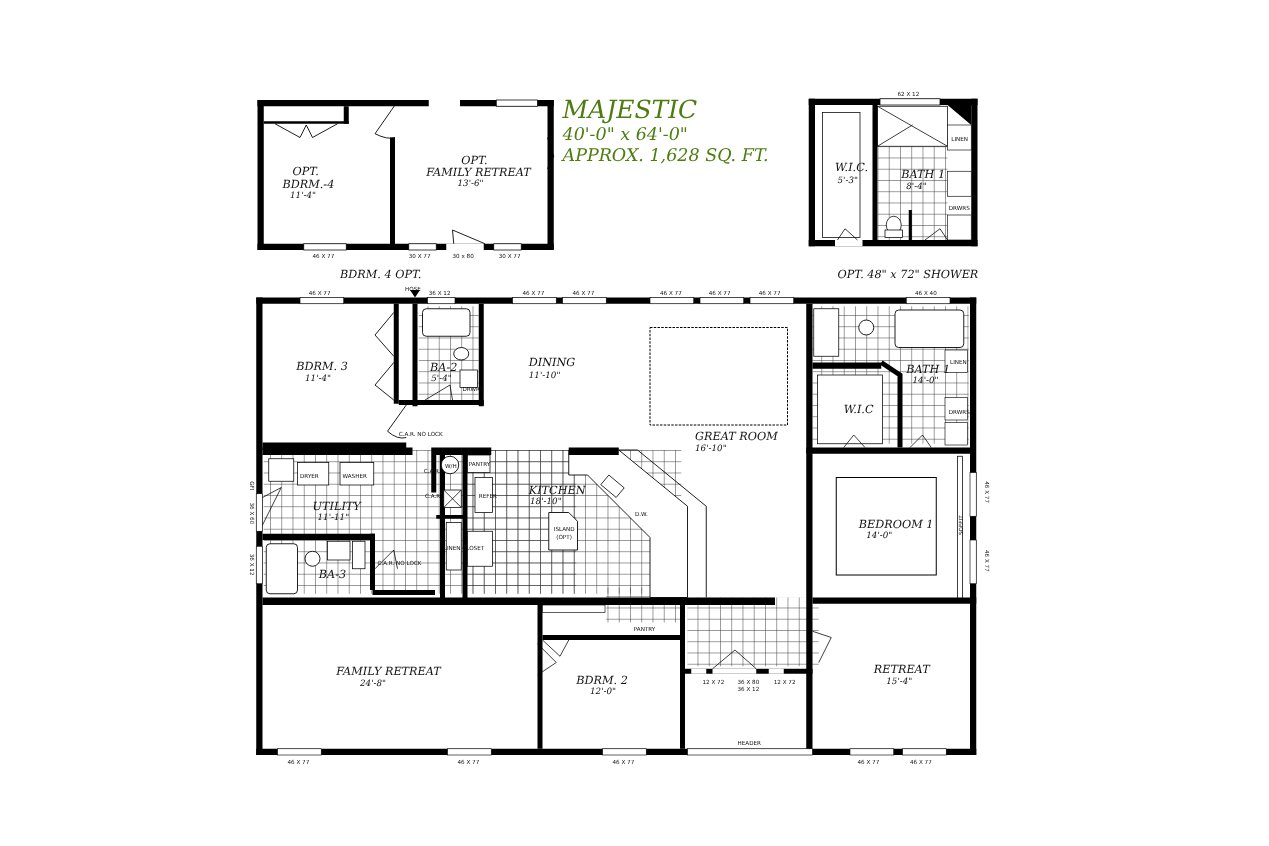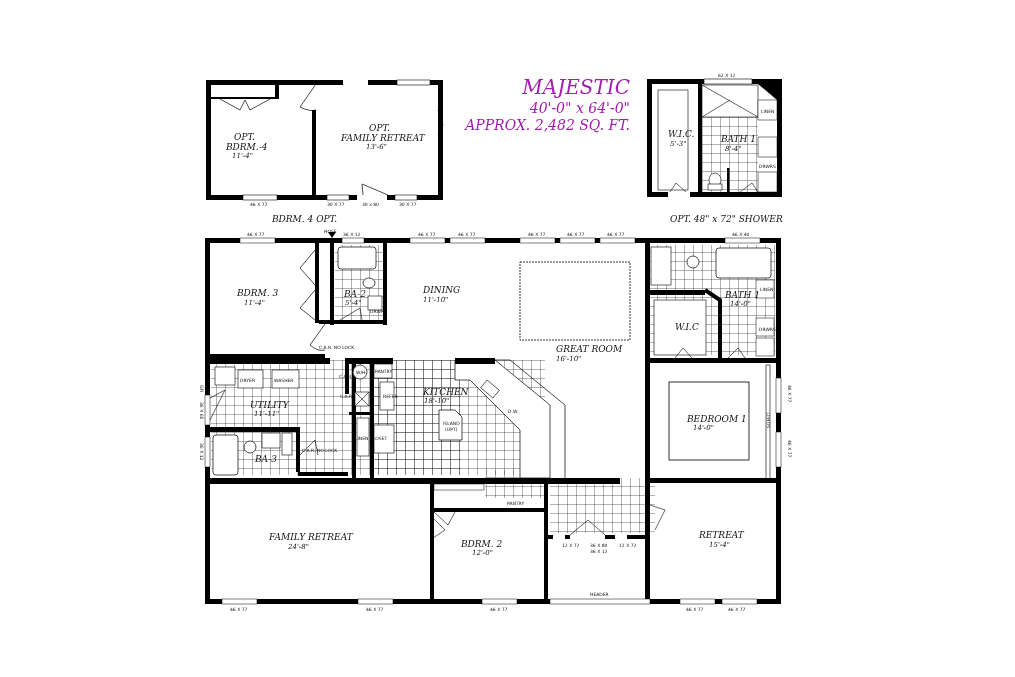--- a/index.html
+++ b/index.html
@@ -1,30 +1,30 @@
 <!DOCTYPE html>
 <html><head>
 <meta charset="utf-8">
 <style>
   html, body { margin:0; padding:0; background:#ffffff; }
   body { width:1015px; height:677px; position:relative; overflow:hidden; font-family:"DejaVu Serif", serif; color:#111; }
   svg { position:absolute; left:0; top:0; }
-  .title { position:absolute; text-align:right; font-family:"DejaVu Serif", serif; font-style:italic; color:#a21caf; }
+  .title { position:absolute; text-align:left; font-family:"DejaVu Serif", serif; font-style:italic; color:#4d7c0f; }
   .lbl { font-family:"DejaVu Serif", serif; font-style:italic; font-size:9px; fill:#111; }
   .dim { font-family:"DejaVu Serif", serif; font-style:italic; font-size:7px; fill:#111; }
   .tiny { font-family:"DejaVu Sans", sans-serif; font-size:4.5px; fill:#111; }
   .cap { font-family:"DejaVu Serif", serif; font-style:italic; font-size:9px; fill:#111; }
 </style>
 </head>
 <body>
 
 <div class="title" style="left:450px; top:76px; width:180px;">
   <div style="font-size:20px; line-height:22px;">MAJESTIC</div>
   <div style="font-size:14px; line-height:17px; margin-top:2px;">40'-0" x 64'-0"</div>
-  <div style="font-size:14px; line-height:17px;">APPROX. 2,482 SQ. FT.</div>
+  <div style="font-size:14px; line-height:17px;">APPROX. 1,628 SQ. FT.</div>
 </div>
 
 <svg width="1015" height="677" viewBox="0 0 1015 677">
   <defs>
     <pattern id="tile" width="9" height="9" patternUnits="userSpaceOnUse">
       <path d="M0 0 H9 M0 0 V9" stroke="#222" stroke-width="0.7" fill="none"></path>
     </pattern>
   </defs>
 
   <g>

